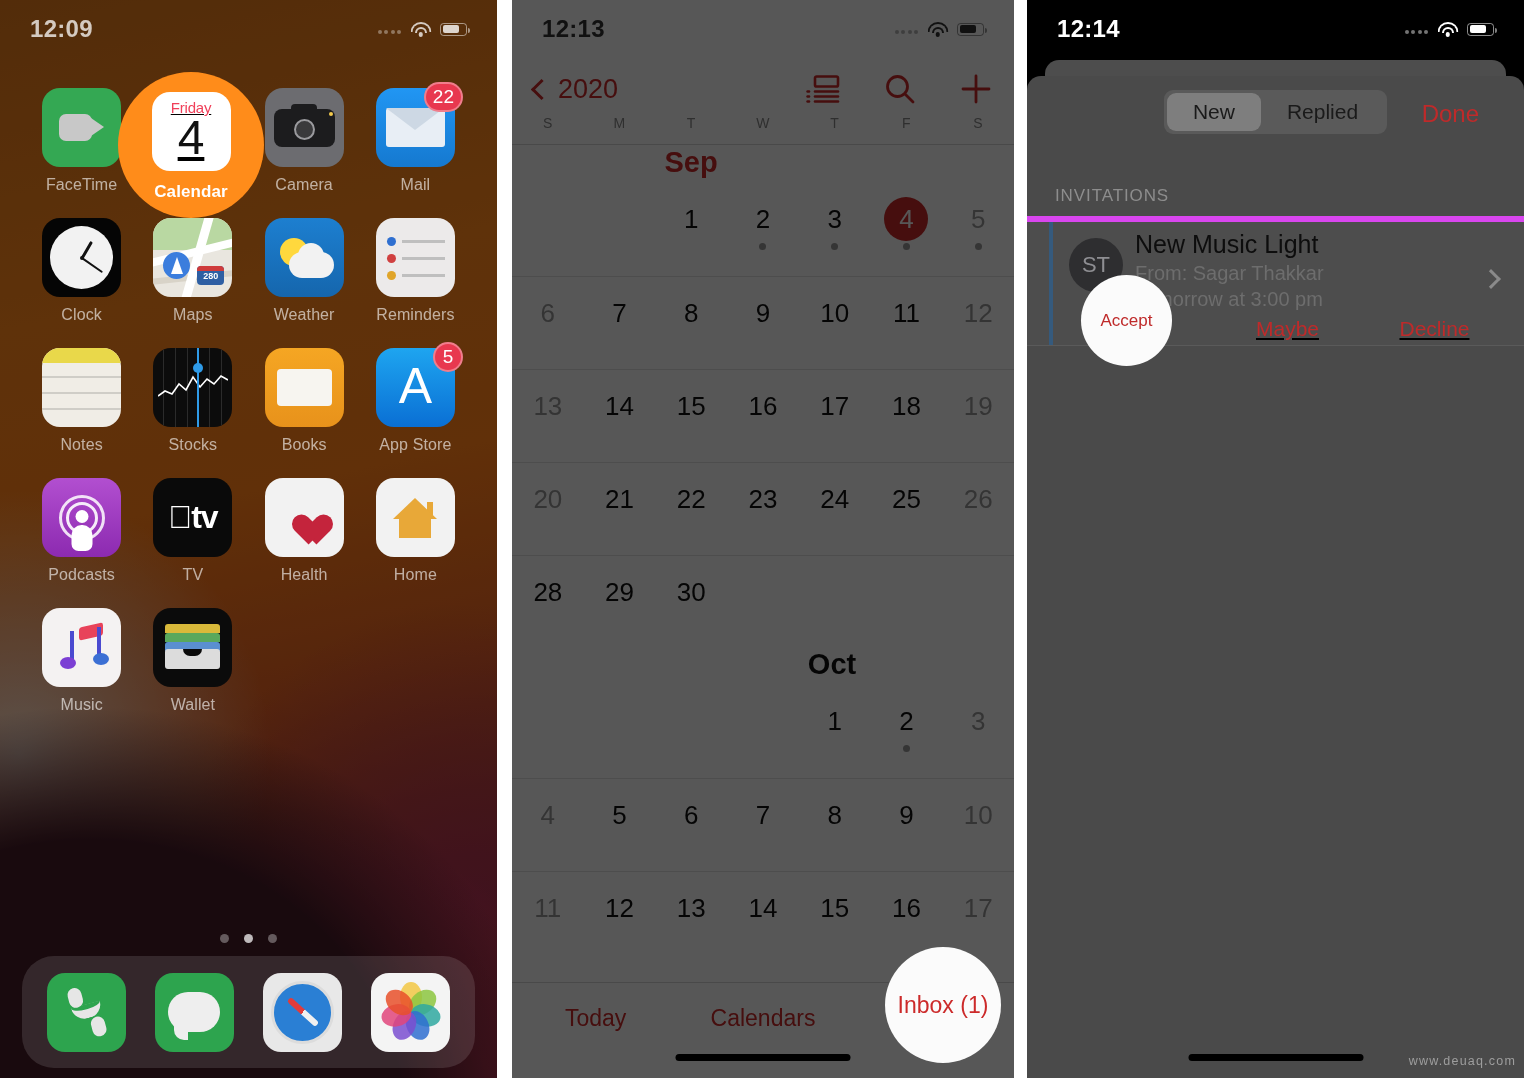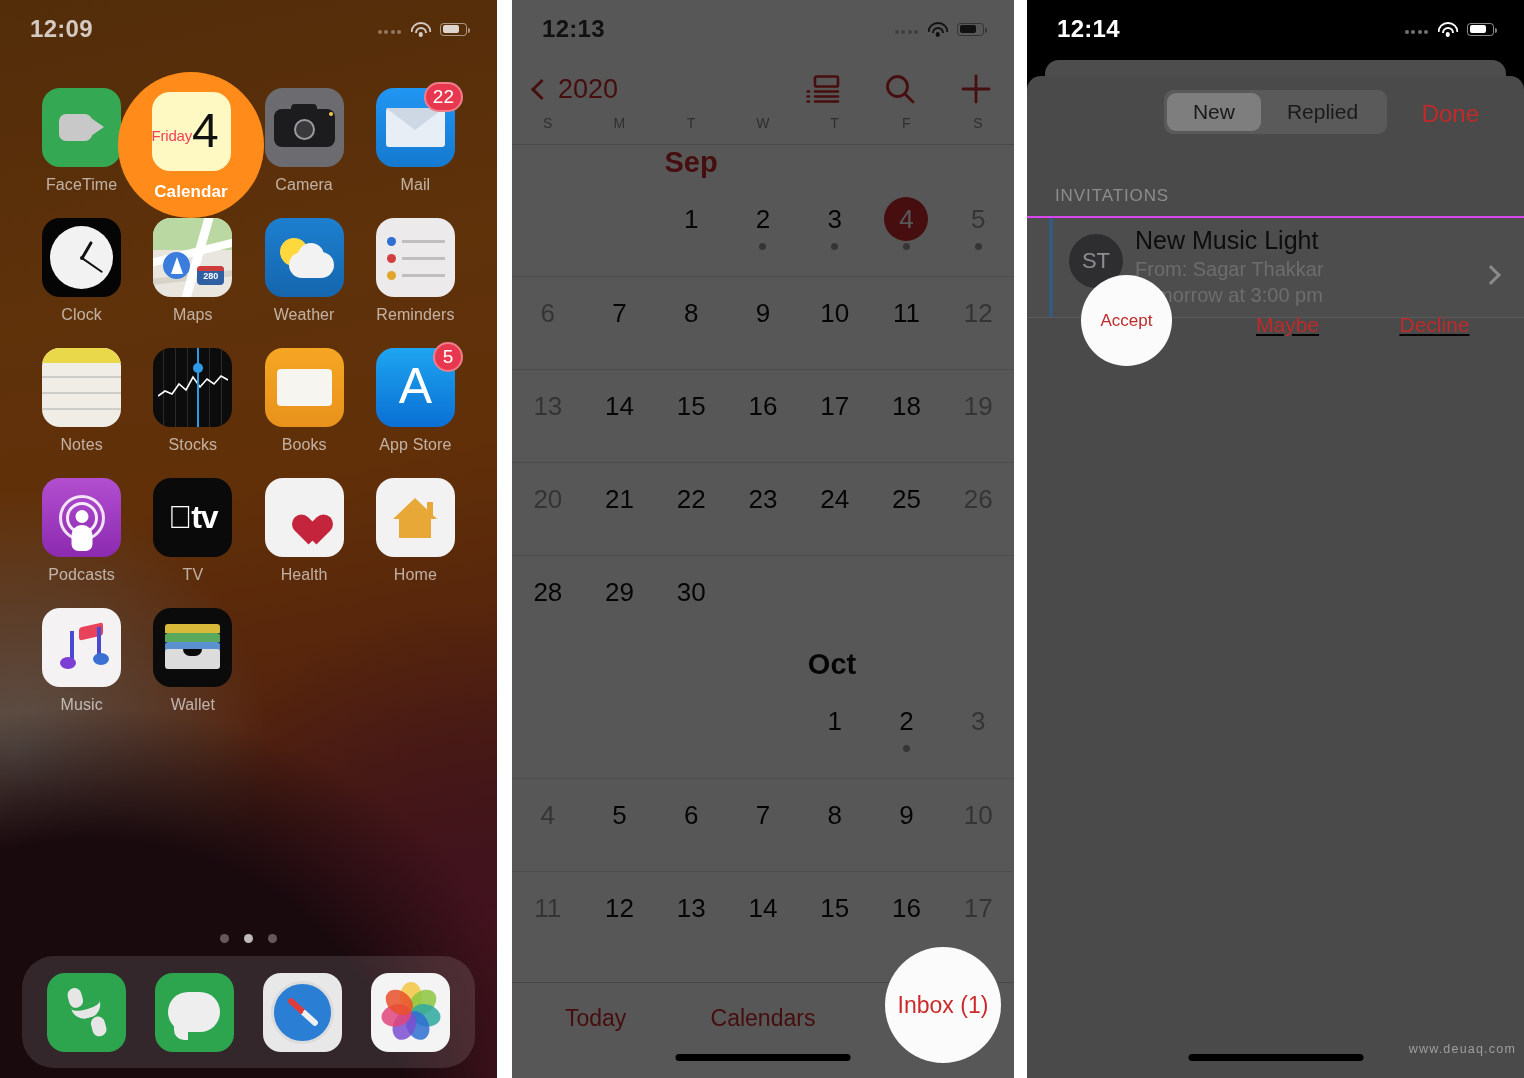--- a/index.html
+++ b/index.html
@@ -85,21 +85,21 @@
     background: rgba(255,255,255,0.12); display:flex; align-items:center;
     justify-content:space-around; padding:0 10px; z-index:6;
   }
   .dock .app-icon { width:79px; height:79px; }
 
   
   .ic-facetime { background:#34a853; }
   .ic-facetime::before { content:""; position:absolute; left:17px; top:26px; width:33px; height:27px; border-radius:7px; background:#c8c8c8;}
   .ic-facetime::after { content:""; position:absolute; left:49px; top:30px; width:0; height:0;
       border-top:9px solid transparent; border-bottom:9px solid transparent; border-left:13px solid #c8c8c8;}
-  .ic-calendar { background:#fef9c3; display:flex; align-items:center; }
+  .ic-calendar { background:#ffffff; display:flex; flex-direction:column; align-items:center;text-decoration:underline; }
   .ic-calendar .cal-day { font-size:15px; color:#f0405a; margin-top:7px; font-weight:500; letter-spacing:-.2px;}
   .ic-calendar .cal-num { font-size:48px; color:#111; line-height:.95; margin-top:-1px; font-weight:300;}
   .ic-camera { background:#6c6c70; }
   .ic-camera .body { position:absolute; left:9px; top:21px; width:61px; height:38px; border-radius:8px; background:#1c1c1e; }
   .ic-camera .lens { position:absolute; left:29px; top:31px; width:21px; height:21px; border-radius:50%; background:#3a3a3c; border:2.5px solid #9a9a9e;}
   .ic-camera .bump { position:absolute; left:26px; top:16px; width:26px; height:8px; border-radius:4px 4px 0 0; background:#1c1c1e;}
   .ic-camera .dot { position:absolute; right:11px; top:24px; width:4px; height:4px; border-radius:50%; background:#f2c94c;}
   .ic-mail { background: linear-gradient(180deg,#2196f3,#1579d0); }
   .ic-mail .env { position:absolute; left:10px; top:20px; width:59px; height:39px; background:#e8eef5; border-radius:3px; }
   .ic-mail .flap { position:absolute; left:10px; top:20px; width:0; height:0; border-left:29.5px solid transparent; border-right:29.5px solid transparent; border-top:22px solid #cdd8e4;}
@@ -213,30 +213,30 @@
   
   .inbox-root { position:absolute; inset:0; background:#000; }
   .sheet-back { position:absolute; left:18px; right:18px; top:60px; height:70px; border-radius:14px 14px 0 0; background:#4d4d4d; }
   .sheet { position:absolute; left:0; right:0; top:76px; bottom:0; border-radius:14px 14px 0 0; background:#4a4a4a; }
   .sheet-hdr { position:absolute; top:0; left:0; right:0; height:72px; display:flex; align-items:center; justify-content:center; }
   .seg { display:flex; background:rgba(255,255,255,0.09); border-radius:9px; padding:3px; }
   .seg div { padding:7px 26px; font-size:21px; color:#1a1a1a; border-radius:9px; }
   .seg div.on { background:rgba(255,255,255,0.22); }
   .done-btn { position:absolute; right:45px; top:24px; font-size:24px; color:#bf2a2a; font-weight:500;}
   .sect-hdr { position:absolute; top:110px; left:28px; font-size:17px; color:#8d8d8d; letter-spacing:.9px;}
-  .inv-row { position:absolute; top:140px; left:0; right:0; height:102px; border-top:2px solid #d946ef; border-bottom:1px solid #5a5a5a; background:rgba(255,255,255,0.02);}
+  .inv-row { position:absolute; top:140px; left:0; right:0; height:130px; border-top:6px solid #d946ef; border-bottom:1px solid #5a5a5a; background:rgba(255,255,255,0.02);}
   .inv-accent { position:absolute; left:22px; top:0; bottom:0; width:4px; background:#355a7d;}
   .avatar { position:absolute; left:42px; top:16px; width:54px; height:54px; border-radius:50%; background:#2e2e30; color:#8e8e92; display:flex; align-items:center; justify-content:center; font-size:22px; font-weight:500;}
   .inv-title { position:absolute; left:108px; top:8px; font-size:25px; color:#0d0d0d;}
   .inv-from { position:absolute; left:108px; top:40px; font-size:20px; color:#6d6d6d;}
   .inv-when { position:absolute; left:108px; top:66px; font-size:20px; color:#6d6d6d;}
   .chev-r { position:absolute; right:26px; top:50px; width:14px; height:14px; border-right:3px solid #8a8a8a; border-top:3px solid #8a8a8a; transform:rotate(45deg);}
   .inv-actions { position:absolute; left:40px; right:16px; top:95px; display:flex;text-decoration:underline; }
   .inv-actions div { flex:1; text-align:center; font-size:21px; color:#bf2a2a;}
-  .watermark { position:absolute; right:8px; bottom:22px; font-size:12.5px; color:#9e9e9e; letter-spacing:1.2px; z-index:50;}
+  .watermark { position:absolute; right:8px; bottom:10px; font-size:12.5px; color:#9e9e9e; letter-spacing:1.2px; z-index:50;}
 </style>
 </head>
 <body>
 
 <div class="stage">
 
   <div class="panel panel-1">
     <div class="home-bg"></div>
     <div class="home-dim"></div>
 

